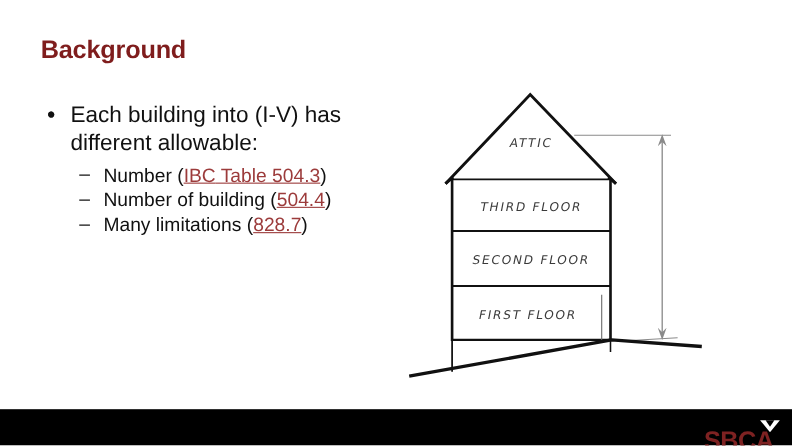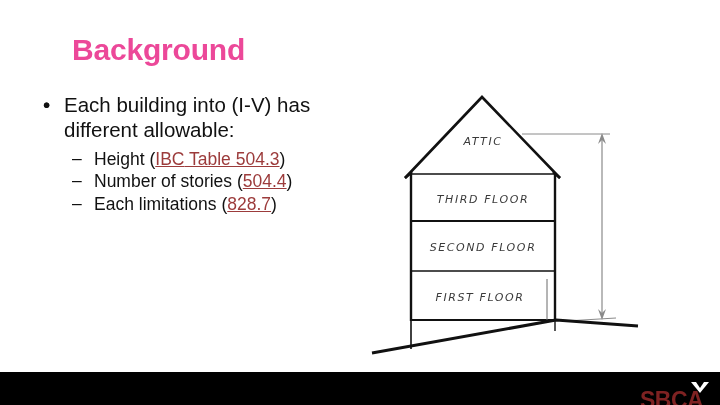--- a/index.html
+++ b/index.html
@@ -22,27 +22,26 @@
     width: 720px;
     height: 405px;
     background: #ffffff;
   }
 
   
   #slide-title {
     position: absolute;
     left: 37px;
     top: 33px;
-    font-size: 30px;
+    font-size: 23px;
     font-weight: bold;
     letter-spacing: -0.2px;
-    color: #ec4899;
+    color: #7f1d1d;
     line-height: 1.1;
     white-space: nowrap;
-    margin-left: 35px;
   }
 
   
   #body-column {
     position: absolute;
     left: 33px;
     top: 92px;
     width: 330px;
   }
 
@@ -93,21 +92,21 @@
     text-decoration: underline;
     text-decoration-color: #9C3B3B;
     text-underline-offset: 1px;
     margin-top: 24px;
   }
 
   
   #house-figure {
     position: absolute;
     left: 370px;
-    top: 81px;
+    top: 70px;
     width: 290px;
     height: 275px;
     text-decoration: underline;
   }
   #house-figure svg {
     display: block;
   }
   .floor-label {
     font-family: "DejaVu Sans", sans-serif;
     font-size: 11px;
@@ -180,31 +179,31 @@
       </li>
 
       <li>
         <span class="b-dot">•</span>
         <span>Each building into (I-V) has different allowable:</span>
 
         <ul class="lvl2">
 
           <li>
             <span class="d-dash">–</span>
-            <span>Height (</span><a class="lnk" href="#"><span class="ital">IBC</span><span> Table 504.3</span></a><span>)</span>
+            <span>Number (</span><a class="lnk" href="#"><span class="ital">IBC</span><span> Table 504.3</span></a><span>)</span>
           </li>
 
           <li>
             <span class="d-dash">–</span>
-            <span>Number of stories (</span><a class="lnk" href="#"><span>504.4</span></a><span>)</span>
+            <span>Number of building (</span><a class="lnk" href="#"><span>504.4</span></a><span>)</span>
           </li>
 
           <li>
             <span class="d-dash">–</span>
-            <span>Each limitations (</span><a class="lnk" href="#"><span>828.7</span></a><span>)</span>
+            <span>Many limitations (</span><a class="lnk" href="#"><span>828.7</span></a><span>)</span>
           </li>
 
         </ul>
       </li>
     </ul>
   </div>
 
   <div id="house-figure">
     <svg width="290" height="275" viewBox="0 0 290 275">
 

